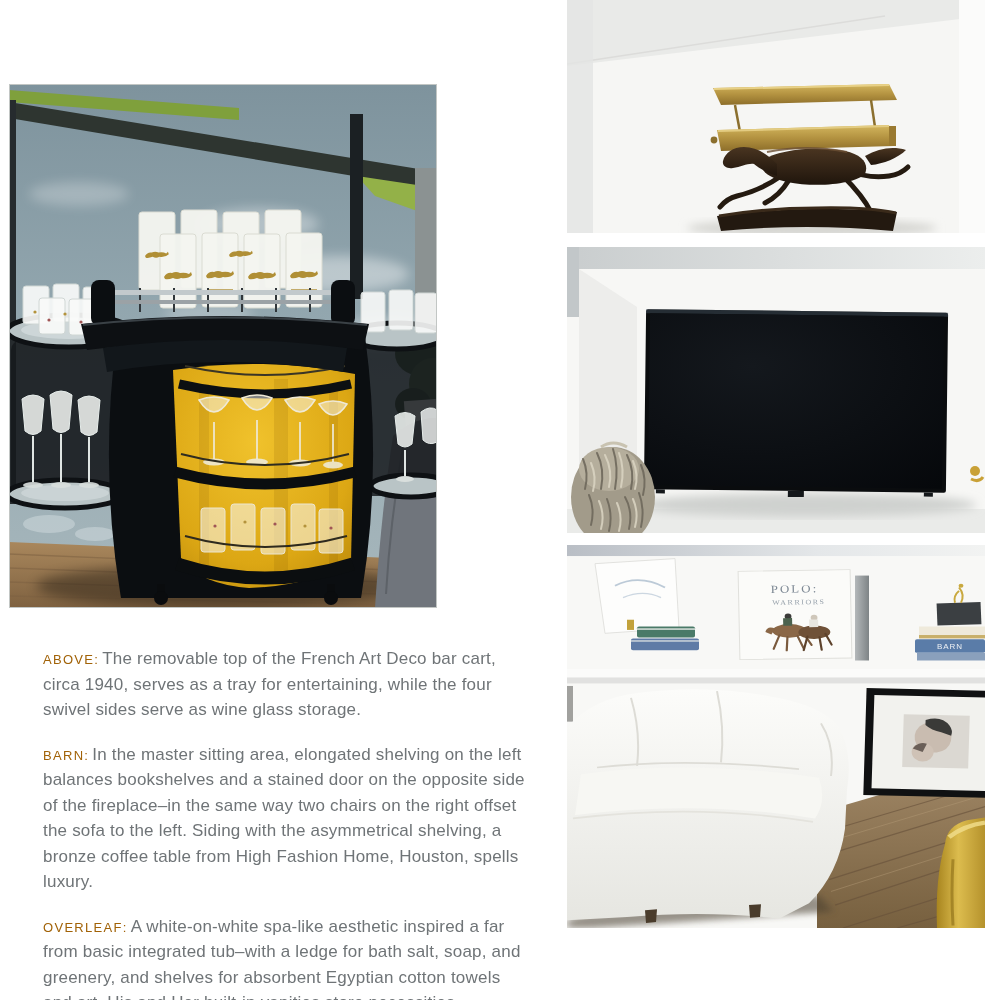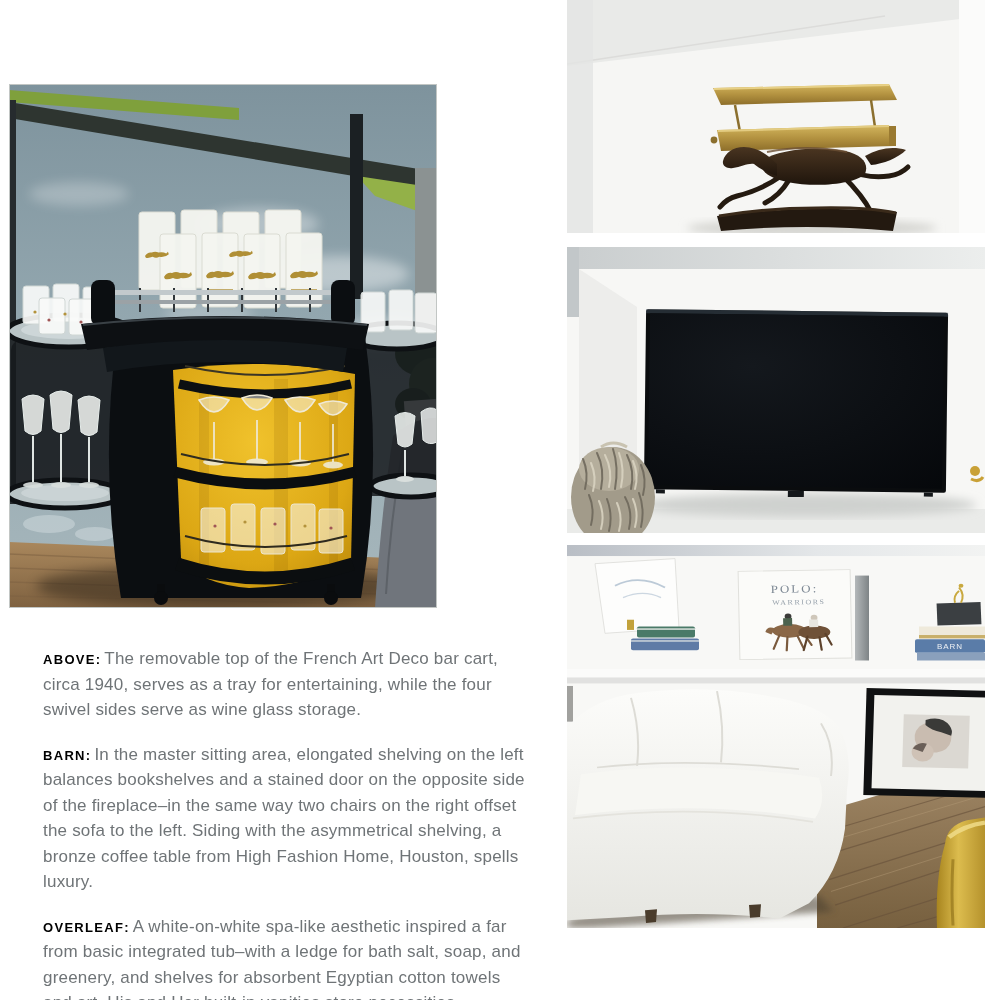--- a/index.html
+++ b/index.html
@@ -17,21 +17,21 @@
 
   .captions{
     position:absolute;left:43px;top:646px;width:484px;
   }
   .captions p{
     margin:0 0 19px 0;
     font-size:17px;line-height:1.5;letter-spacing:0.2px;
     color:#6f7477;
   }
   .cap-label{
-    color:#000000;font-size:13px;font-weight:bold;letter-spacing:1.3px;
+    color:#a16207;font-size:13px;font-weight:normal;letter-spacing:1.3px;
     margin-right:3px;
   }
 </style>
 </head>
 <body>
 
 <figure class="photo-barcart">
 <svg viewBox="0 0 428 524" preserveAspectRatio="none">
   <defs>
     <linearGradient id="p1road" x1="0" y1="0" x2="0" y2="1">

